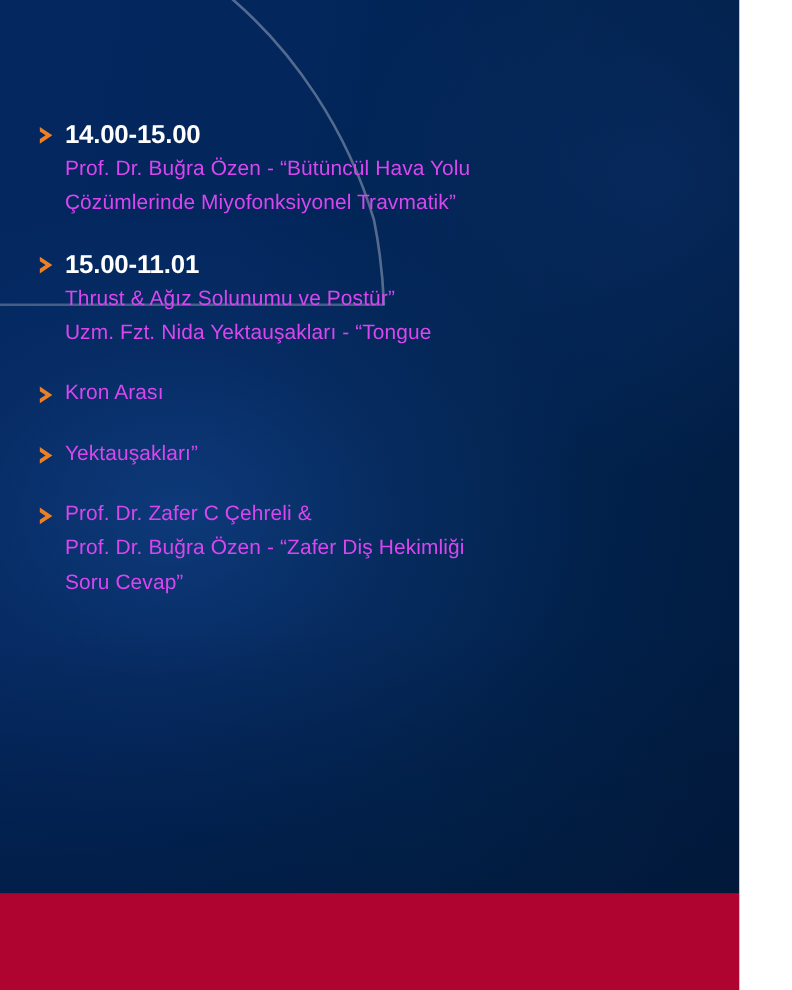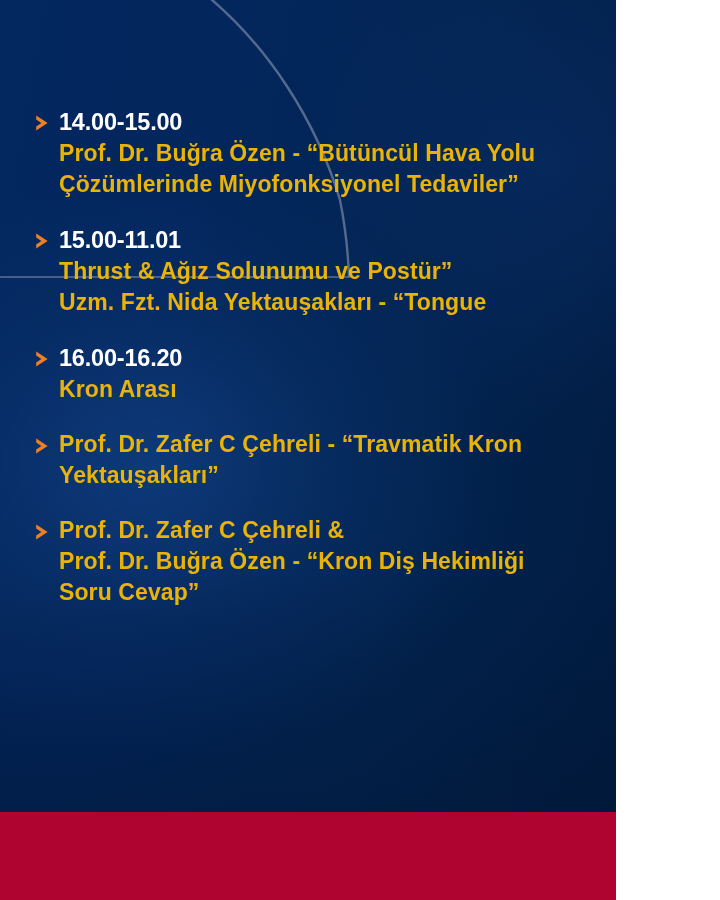--- a/index.html
+++ b/index.html
@@ -2,21 +2,21 @@
 <html><head>
 <meta charset="utf-8">
 <style>
   html, body {
     margin: 0;
     padding: 0;
     background: #ffffff;
   }
   #slide {
     position: relative;
-    width: 616px;
+    width: 672px;
     height: 900px;
     overflow: hidden;
     font-family: "Liberation Sans", sans-serif;
     background: #03255c;
   }
 
   
   .bg-base {
     position: absolute;
     inset: 0;
@@ -92,23 +92,23 @@
   }
   .time {
     font-size: 23.5px;
     font-weight: bold;
     color: #ffffff;
     letter-spacing: -0.2px;
     line-height: 32px;
     white-space: nowrap;
   }
   .desc-line {
-    font-size: 23px;
-    font-weight: 700;
-    color: #eab308;
+    font-size: 19px;
+    font-weight: 400;
+    color: #d946ef;
     line-height: 31px;
     letter-spacing: 0.1px;
     white-space: nowrap;
   }
 </style>
 </head>
 <body>
 
 <div id="slide">
 
@@ -124,62 +124,60 @@
 
   <div class="agenda">
 
     <div class="agenda-item">
       <svg class="chev" viewBox="0 0 16 18" xmlns="http://www.w3.org/2000/svg">
         <path d="M1.2 1.4 L12.6 9 L1.2 16.6 L1.2 12.4 L6.4 9 L1.2 5.6 Z" fill="#ee8023"></path>
       </svg>
       <div class="item-body">
         <div class="time">14.00-15.00</div>
         <div class="desc-line">Prof. Dr. Buğra Özen - “Bütüncül Hava Yolu</div>
-        <div class="desc-line">Çözümlerinde Miyofonksiyonel Tedaviler”</div>
+        <div class="desc-line">Çözümlerinde Miyofonksiyonel Travmatik”</div>
       </div>
     </div>
 
     <div class="agenda-item">
       <svg class="chev" viewBox="0 0 16 18" xmlns="http://www.w3.org/2000/svg">
         <path d="M1.2 1.4 L12.6 9 L1.2 16.6 L1.2 12.4 L6.4 9 L1.2 5.6 Z" fill="#ee8023"></path>
       </svg>
       <div class="item-body">
         <div class="time">15.00-11.01</div>
         <div class="desc-line">Thrust &amp; Ağız Solunumu ve Postür”</div>
         <div class="desc-line">Uzm. Fzt. Nida Yektauşakları - “Tongue</div>
       </div>
     </div>
 
     <div class="agenda-item">
       <svg class="chev" viewBox="0 0 16 18" xmlns="http://www.w3.org/2000/svg">
         <path d="M1.2 1.4 L12.6 9 L1.2 16.6 L1.2 12.4 L6.4 9 L1.2 5.6 Z" fill="#ee8023"></path>
       </svg>
       <div class="item-body">
-        <div class="time">16.00-16.20</div>
         <div class="desc-line">Kron Arası</div>
       </div>
     </div>
 
     <div class="agenda-item">
       <svg class="chev" viewBox="0 0 16 18" xmlns="http://www.w3.org/2000/svg">
         <path d="M1.2 1.4 L12.6 9 L1.2 16.6 L1.2 12.4 L6.4 9 L1.2 5.6 Z" fill="#ee8023"></path>
       </svg>
       <div class="item-body">
-        <div class="desc-line">Prof. Dr. Zafer C Çehreli - “Travmatik Kron</div>
         <div class="desc-line">Yektauşakları”</div>
       </div>
     </div>
 
     <div class="agenda-item">
       <svg class="chev" viewBox="0 0 16 18" xmlns="http://www.w3.org/2000/svg">
         <path d="M1.2 1.4 L12.6 9 L1.2 16.6 L1.2 12.4 L6.4 9 L1.2 5.6 Z" fill="#ee8023"></path>
       </svg>
       <div class="item-body">
         <div class="desc-line">Prof. Dr. Zafer C Çehreli &amp;</div>
-        <div class="desc-line">Prof. Dr. Buğra Özen - “Kron Diş Hekimliği</div>
+        <div class="desc-line">Prof. Dr. Buğra Özen - “Zafer Diş Hekimliği</div>
         <div class="desc-line">Soru Cevap”</div>
       </div>
     </div>
 
   </div>
 
   <div class="band-red"></div>
 
 </div>
 

